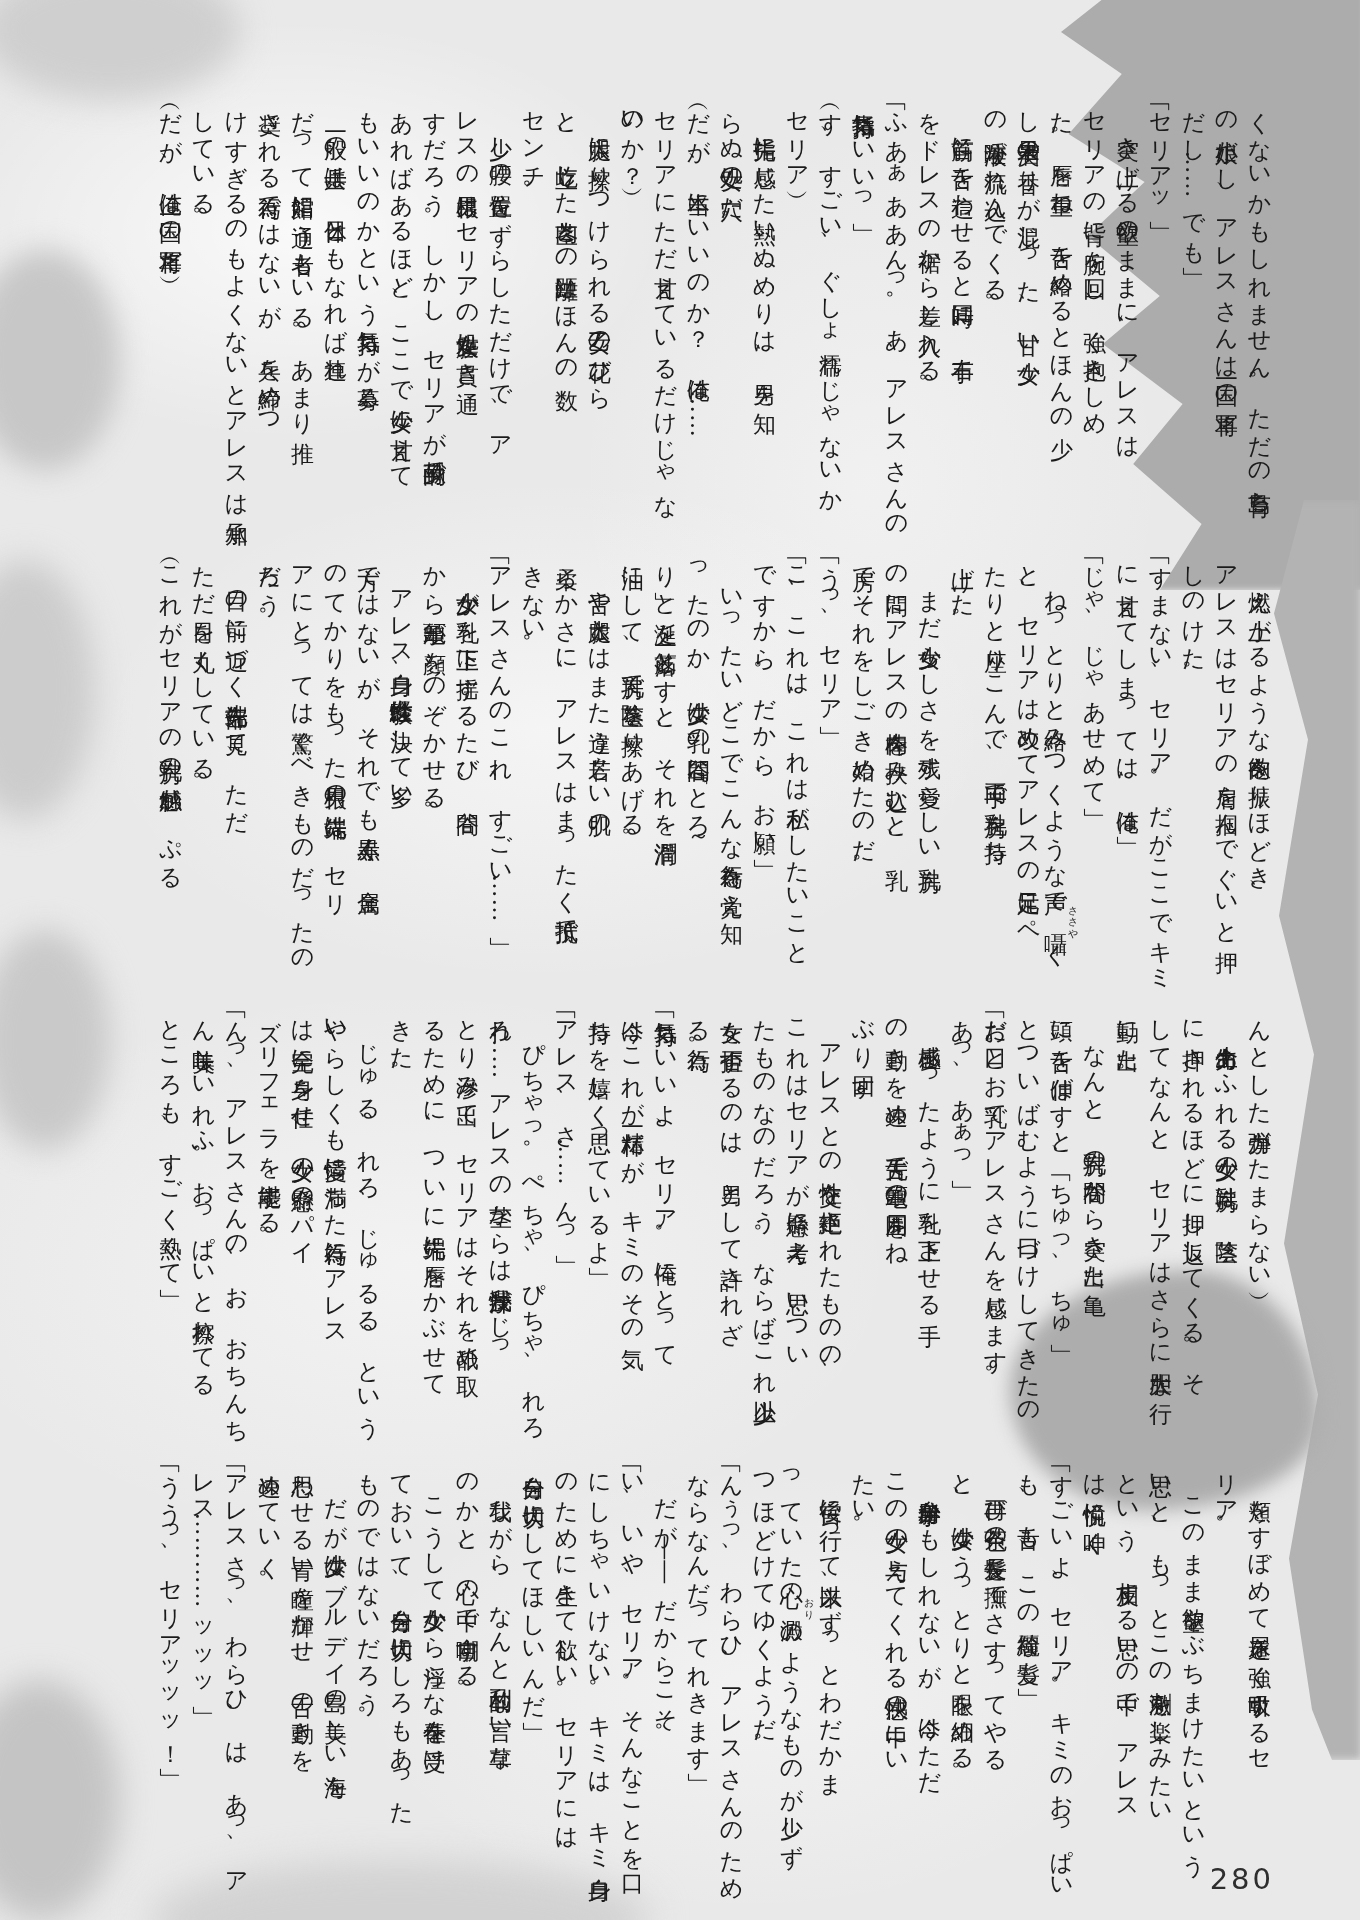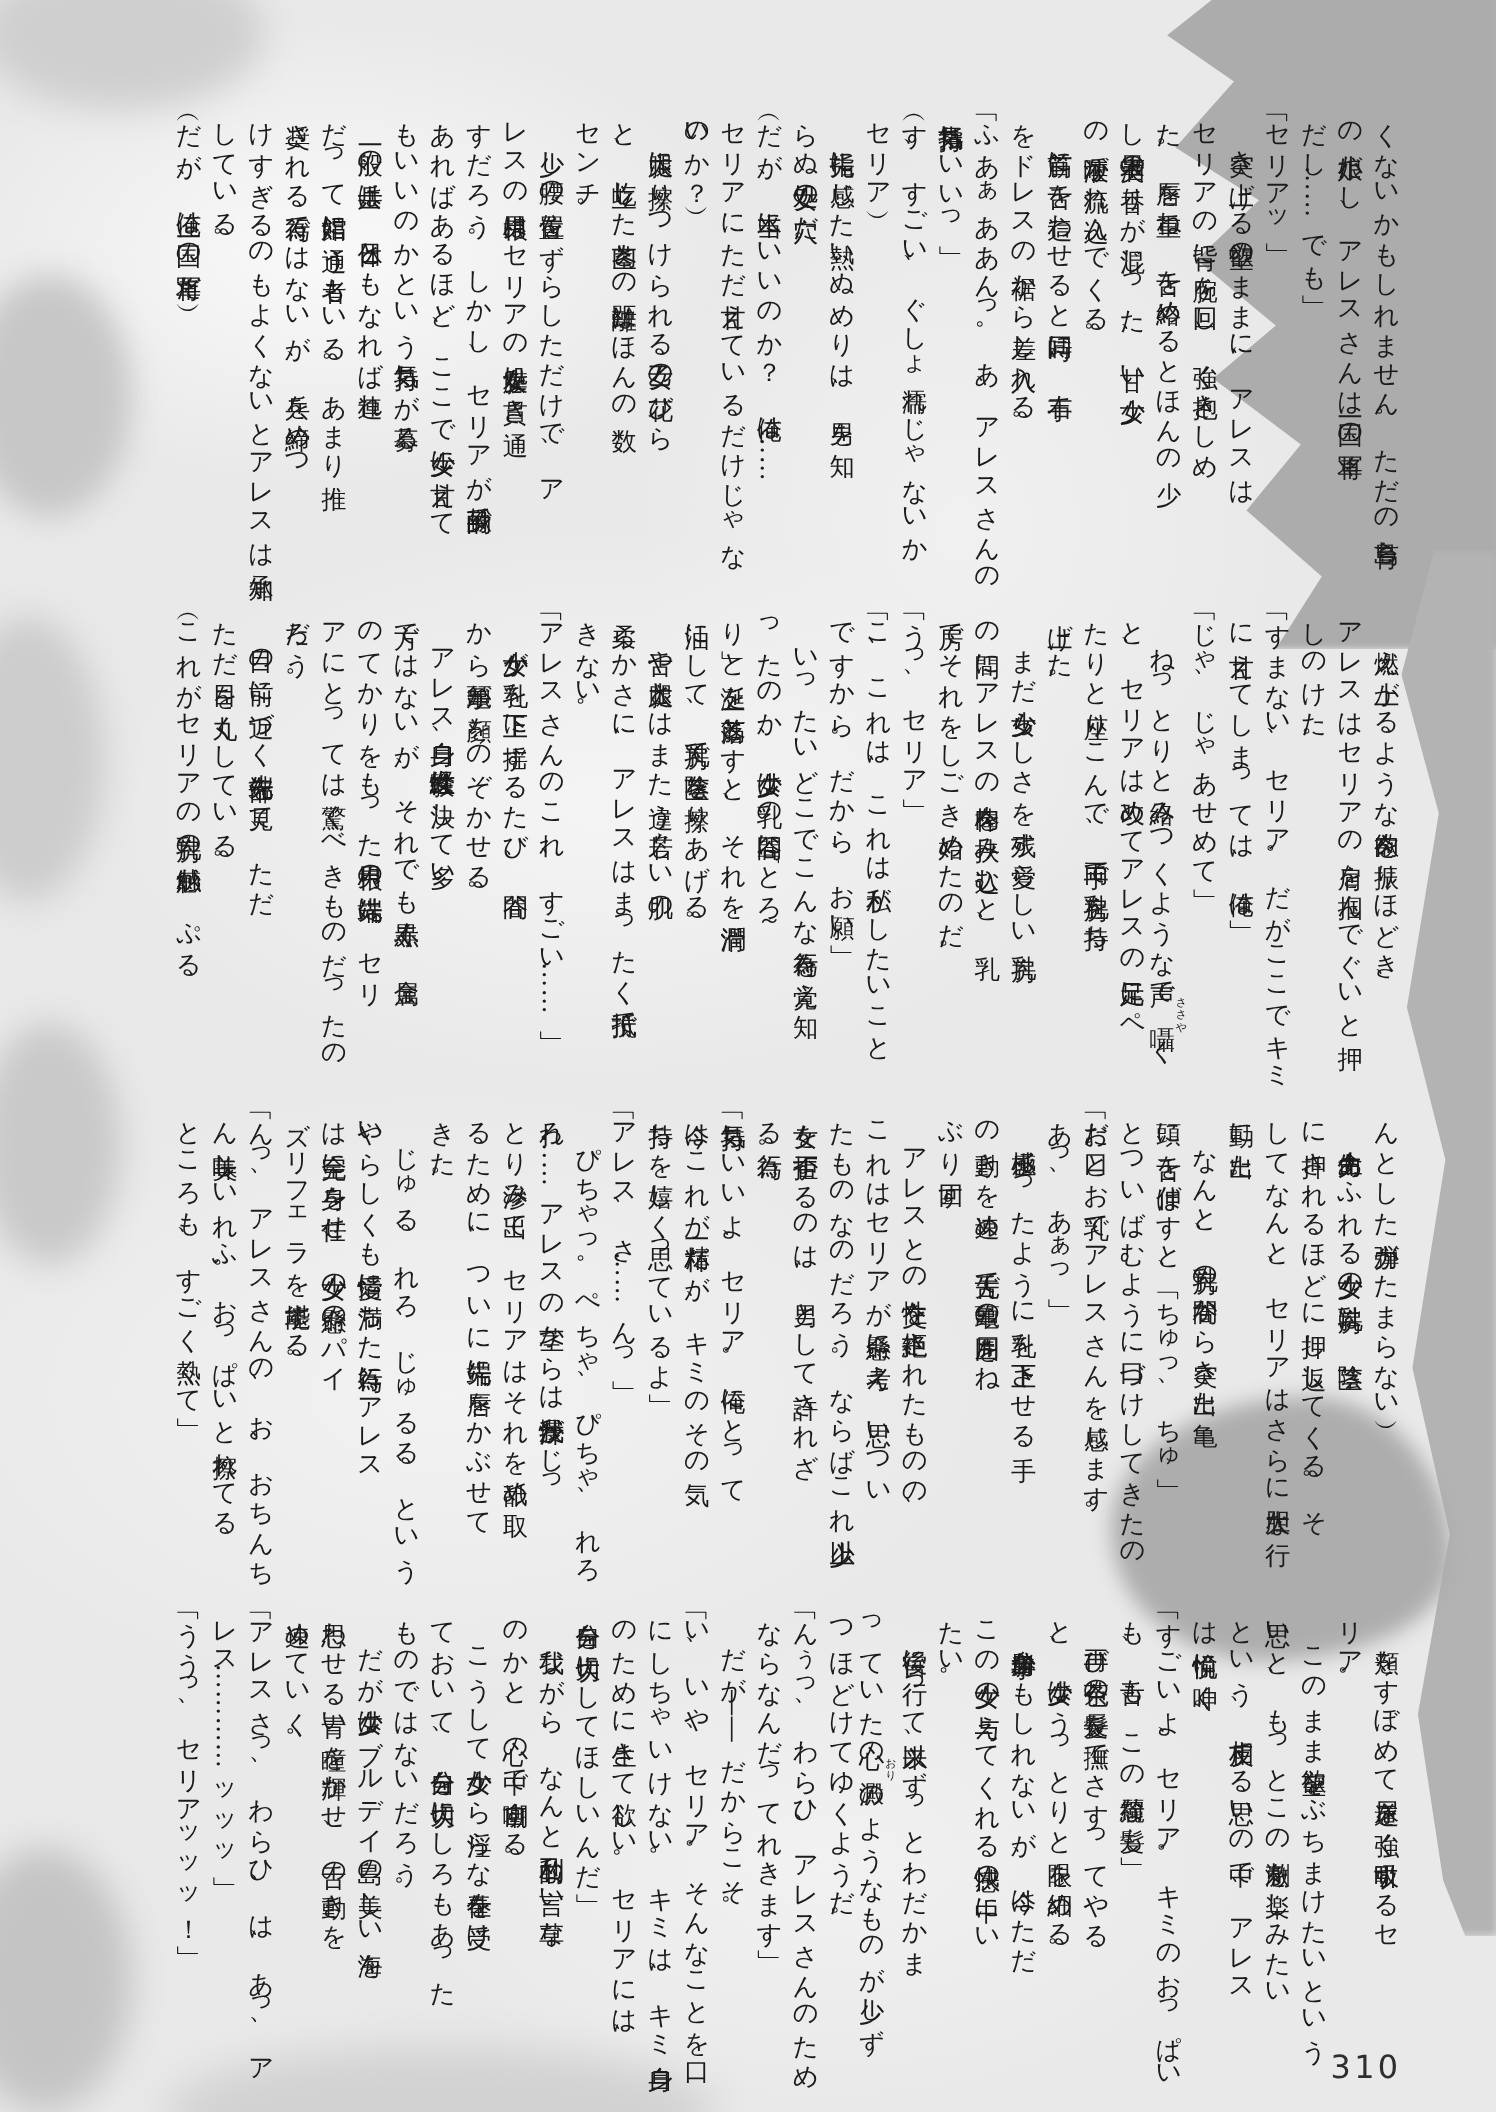--- a/index.html
+++ b/index.html
@@ -215,13 +215,13 @@
     <div class="col">ておいて、自分を大切にしろもあった</div>
     <div class="col">ものではないだろう。</div>
     <div class="col">　だが少女はブルデイ島の美しい海を</div>
     <div class="col">思わせる青い瞳を輝かせ、舌の動きを</div>
     <div class="col">速めていく。</div>
     <div class="col">「アレスさっ、わらひ、は、あっ、ア</div>
     <div class="col">レス…………ッッッ」</div>
     <div class="col">「ううっ、セリアッッッ！」</div>
   </div>
 
-<div class="page-number">310</div>
+<div class="page-number">280</div>
 
 </body></html>

